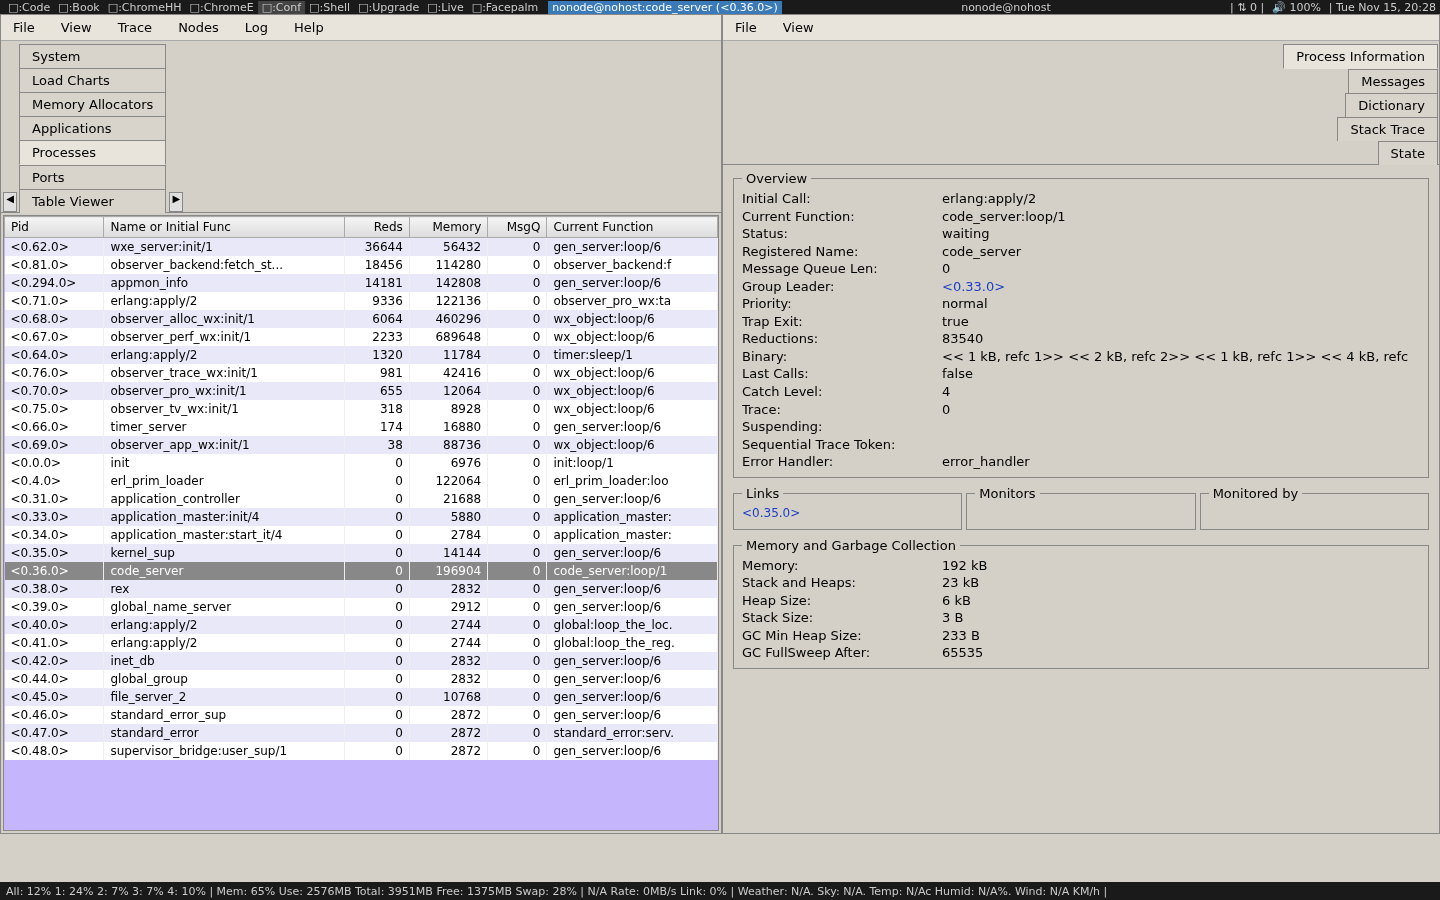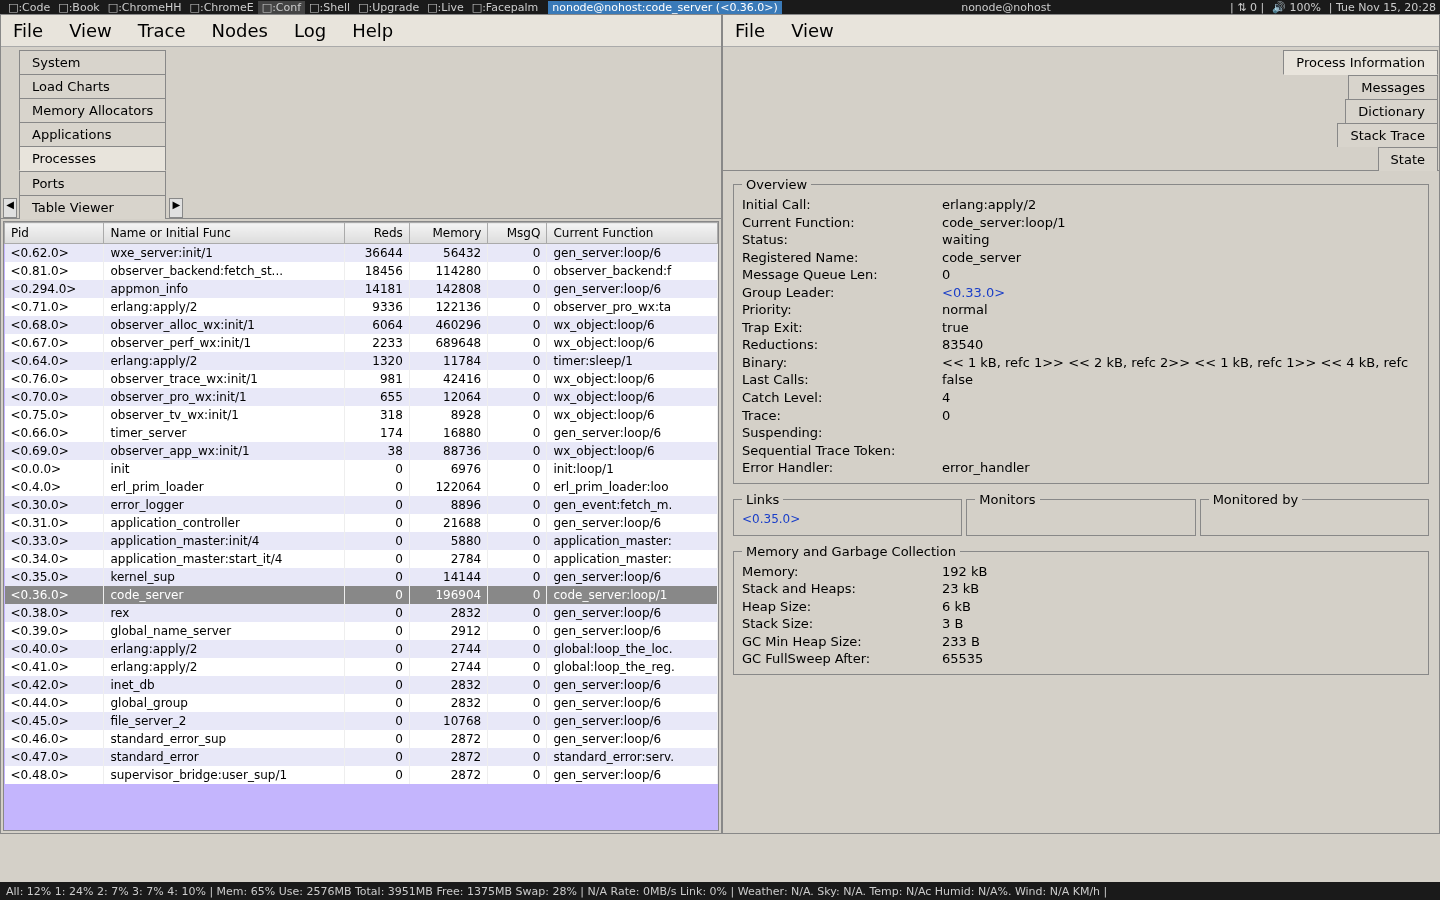--- a/index.html
+++ b/index.html
@@ -40,21 +40,21 @@
   flex-direction: column;
 }
 .pane.left { width: 722px; }
 .pane.right { flex: 1; }
 .menubar {
   background: #e8e4dc;
   display: flex;
   padding: 2px 6px;
   gap: 14px;
   border-bottom: 1px solid #aaa;
-  font-size: 18px;
+  font-size: 13px;
 }
 .menubar .mi { padding: 3px 6px; cursor: pointer; }
 .tabbar {
   display: flex;
   background: #d4d0c8;
   border-bottom: 1px solid #888;
   padding-top: 2px;
   align-items: flex-end;
 }
 .tabbar .arrow {
@@ -301,28 +301,20 @@
               <td>init:loop/1</td>
             </tr>
             <tr class="">
               <td>&lt;0.4.0&gt;</td>
               <td>erl_prim_loader</td>
               <td class="r">0</td>
               <td class="r">122064</td>
               <td class="r">0</td>
               <td>erl_prim_loader:loo</td>
             </tr>
-            <tr class="alt">
-              <td>&lt;0.30.0&gt;</td>
-              <td>error_logger</td>
-              <td class="r">0</td>
-              <td class="r">8896</td>
-              <td class="r">0</td>
-              <td>gen_event:fetch_m.</td>
-            </tr>
             <tr class="">
               <td>&lt;0.31.0&gt;</td>
               <td>application_controller</td>
               <td class="r">0</td>
               <td class="r">21688</td>
               <td class="r">0</td>
               <td>gen_server:loop/6</td>
             </tr>
             <tr class="alt">
               <td>&lt;0.33.0&gt;</td>

